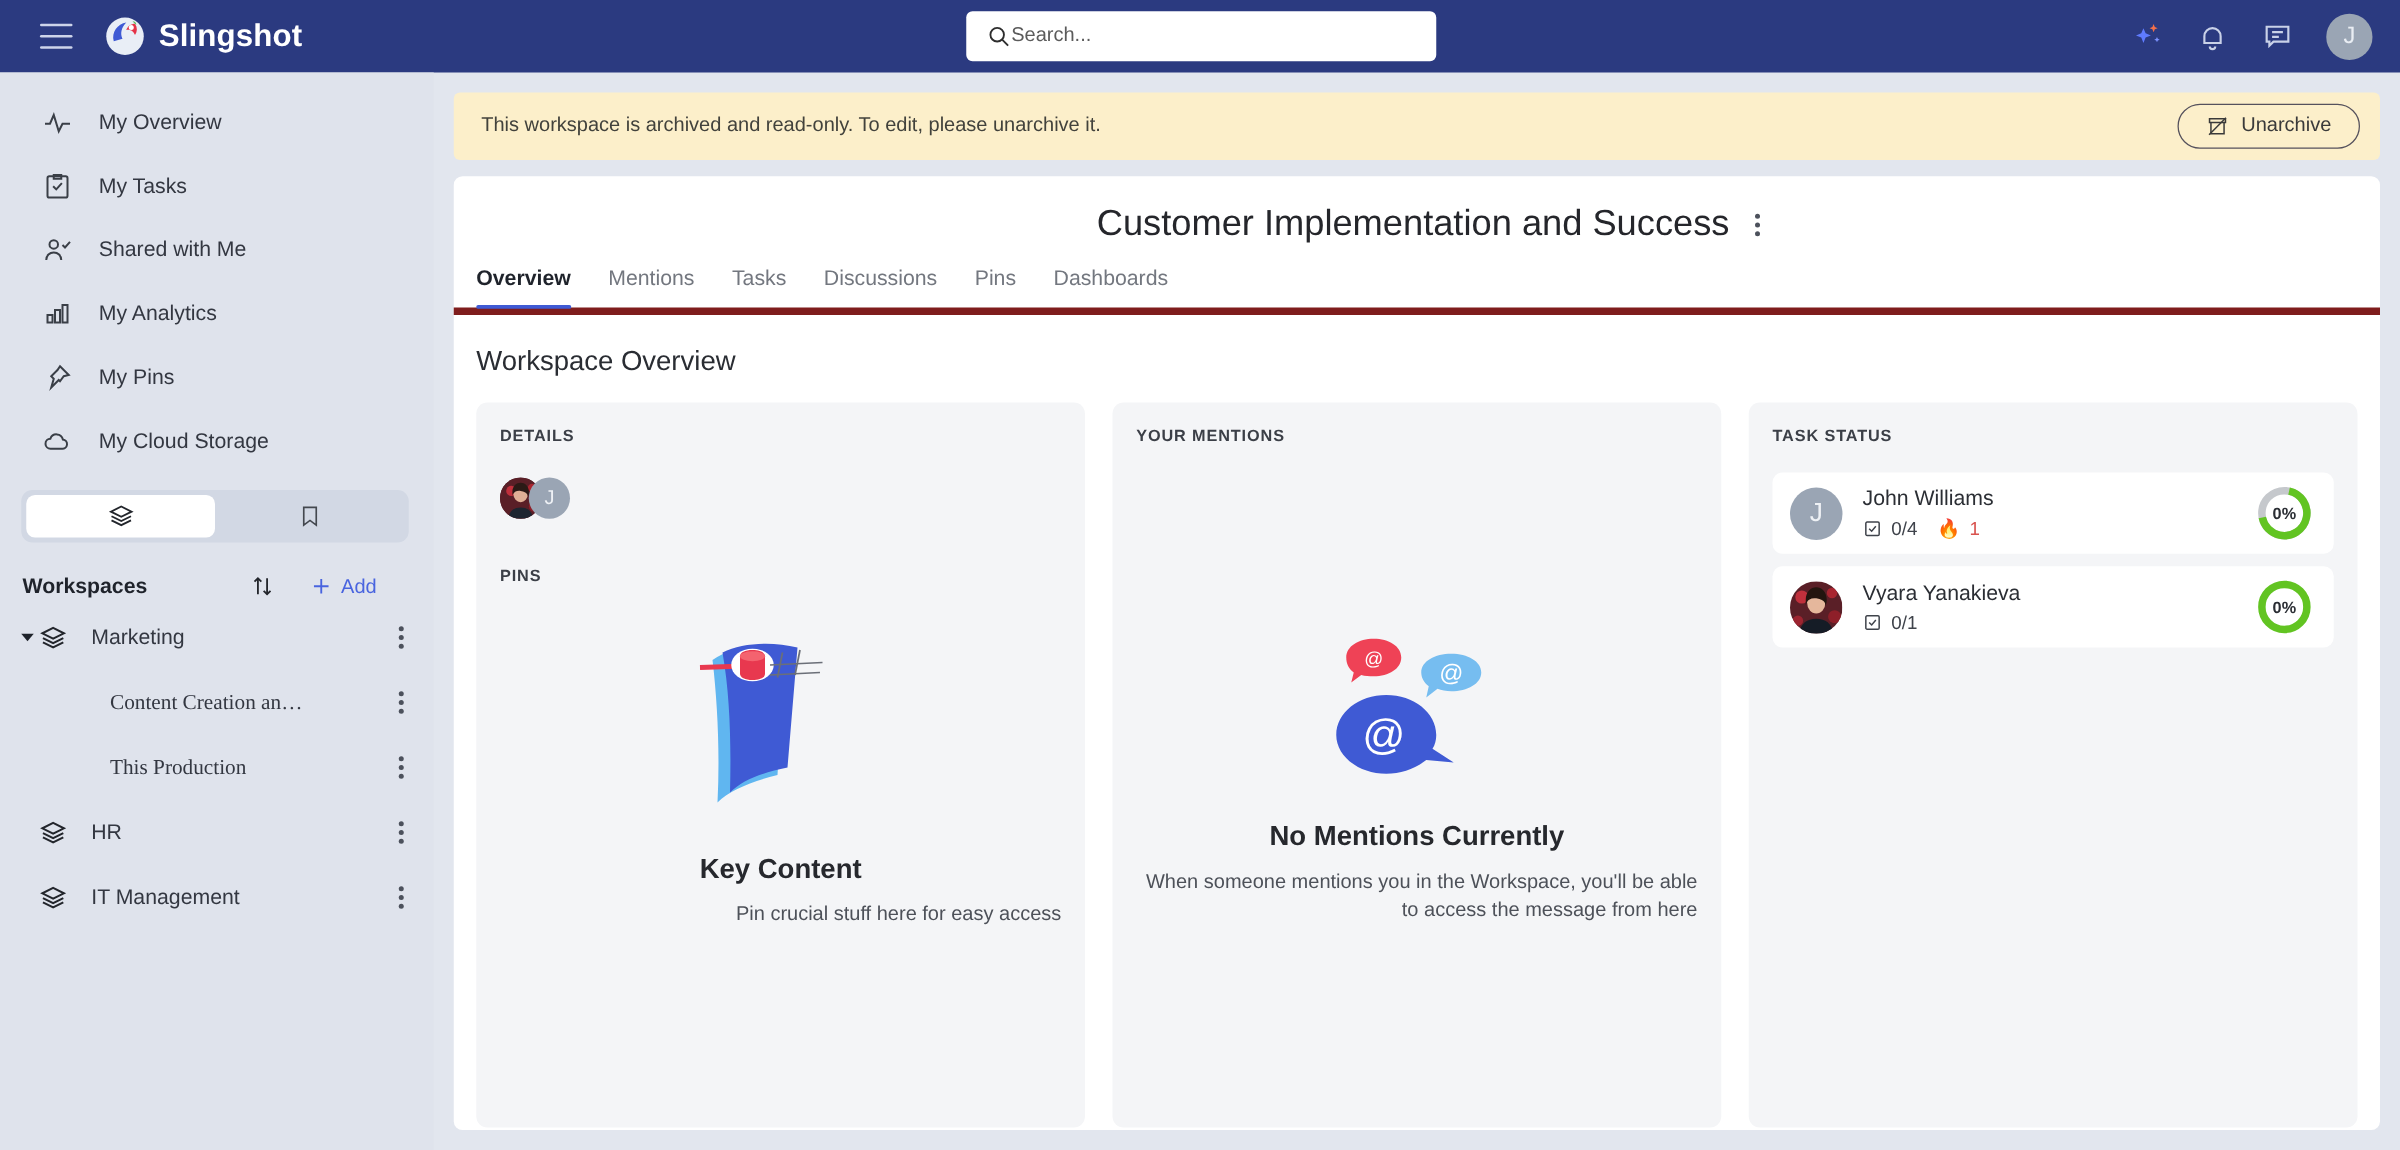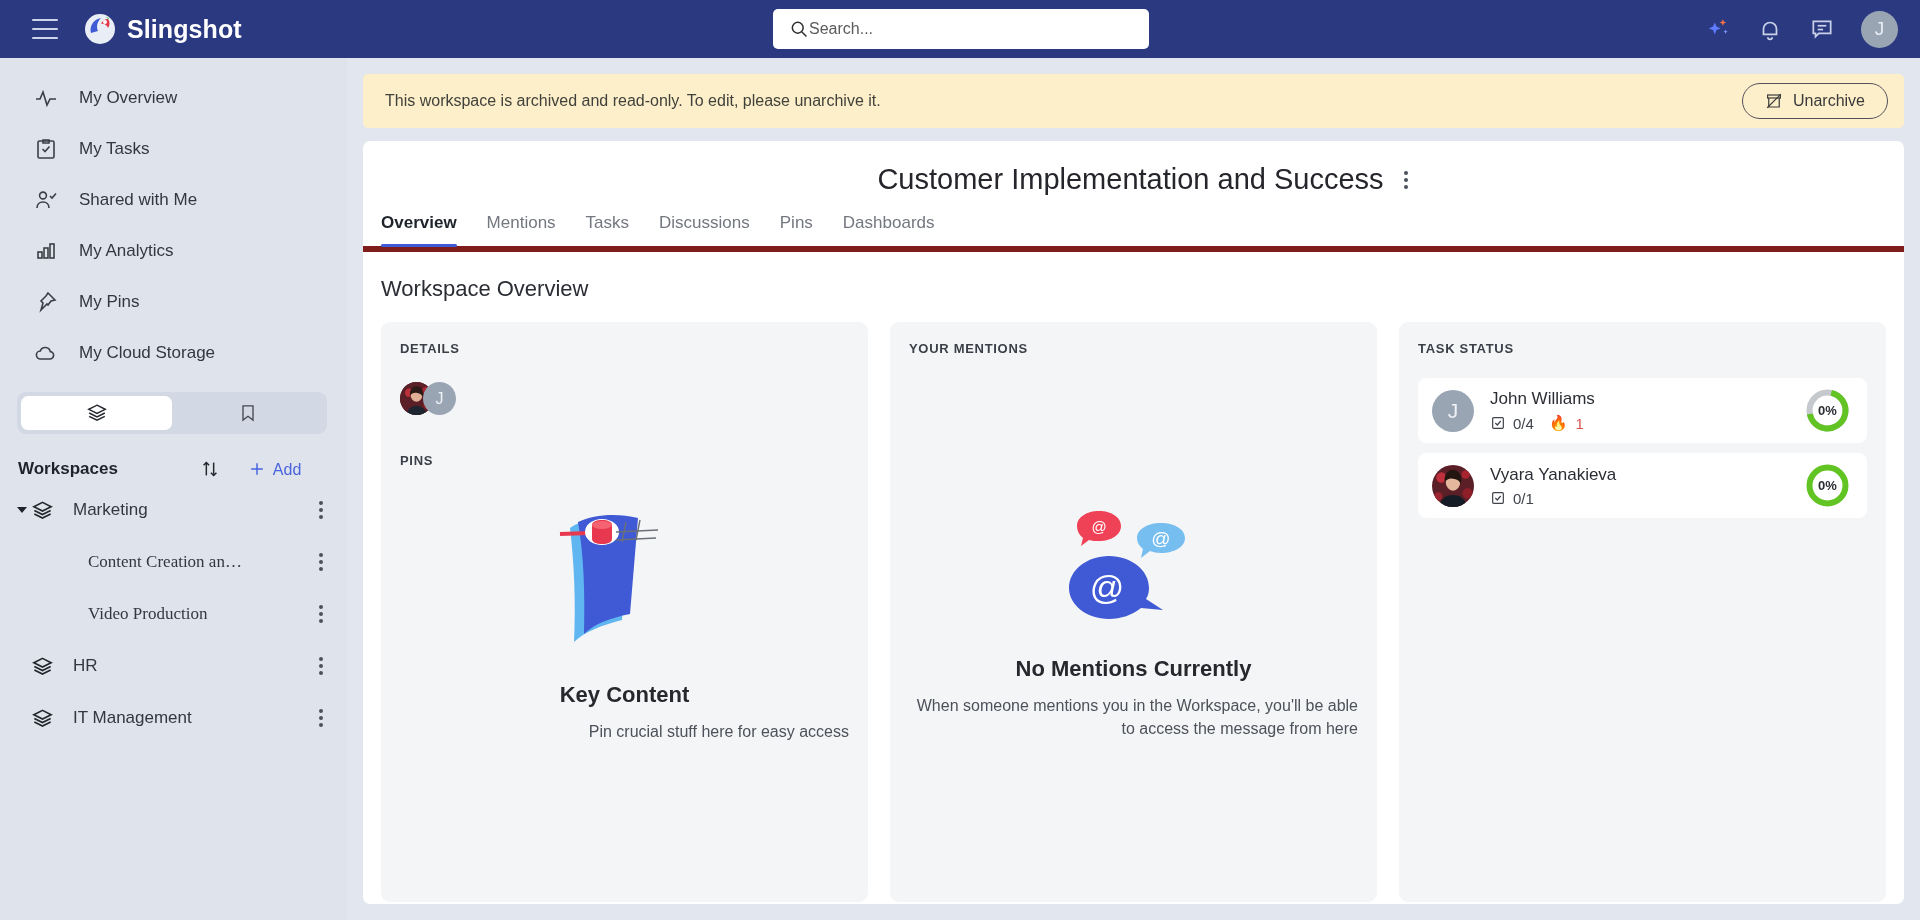--- a/index.html
+++ b/index.html
@@ -394,21 +394,21 @@
   <div class="ws-row ws-child">
     <div class="ws-label">Content Creation an…</div>
     <div class="kebab">
         <i></i>
         <i></i>
         <i></i>
       </div>
   </div>
 
   <div class="ws-row ws-child">
-    <div class="ws-label">Video Production</div>
+    <div class="ws-label">This Production</div>
     <div class="kebab">
         <i></i>
         <i></i>
         <i></i>
       </div>
   </div>
 
   <div class="ws-row">
     <div class="caret hidden"></div>
     <svg class="ws-icon" viewBox="0 0 24 24" fill="none" stroke="#23262c" stroke-width="1.7">

